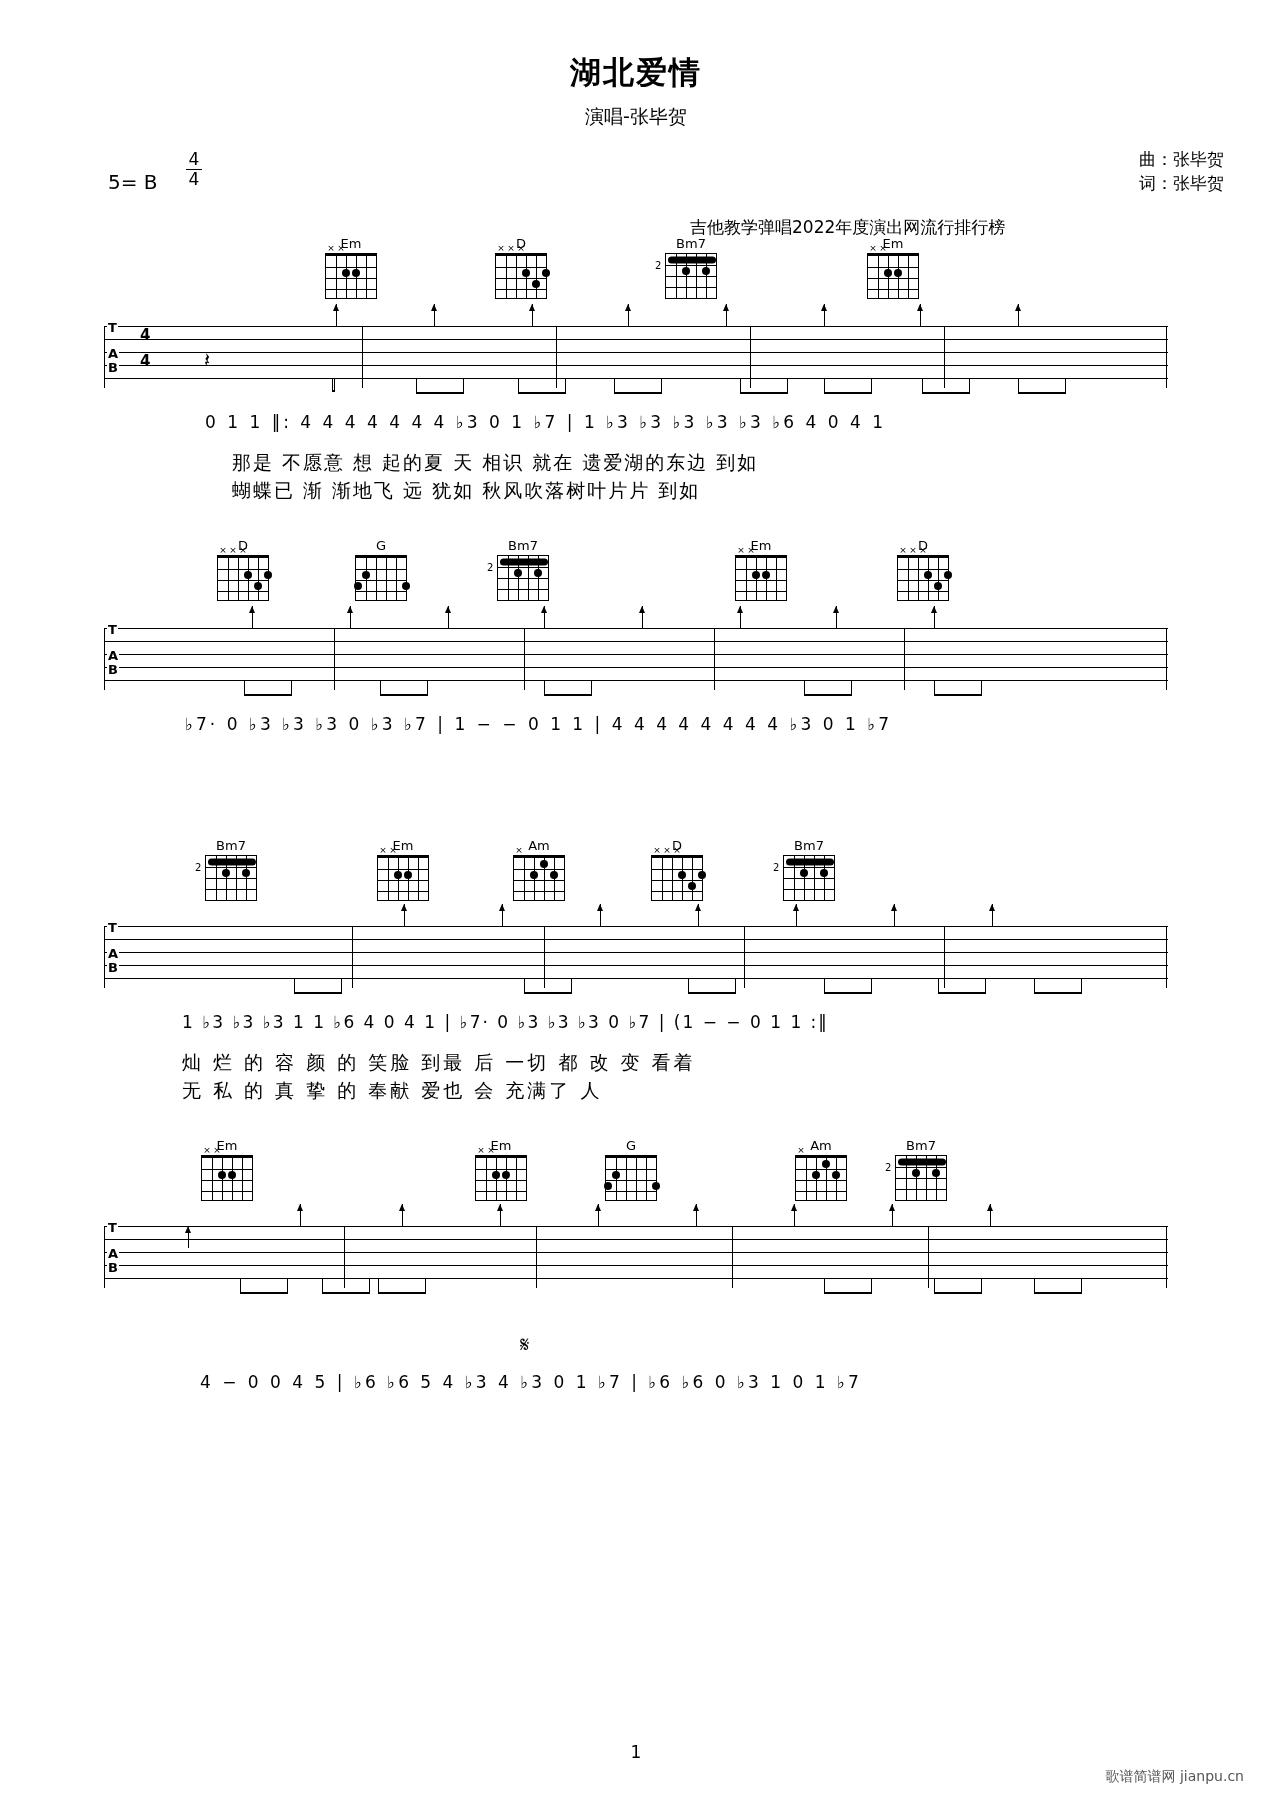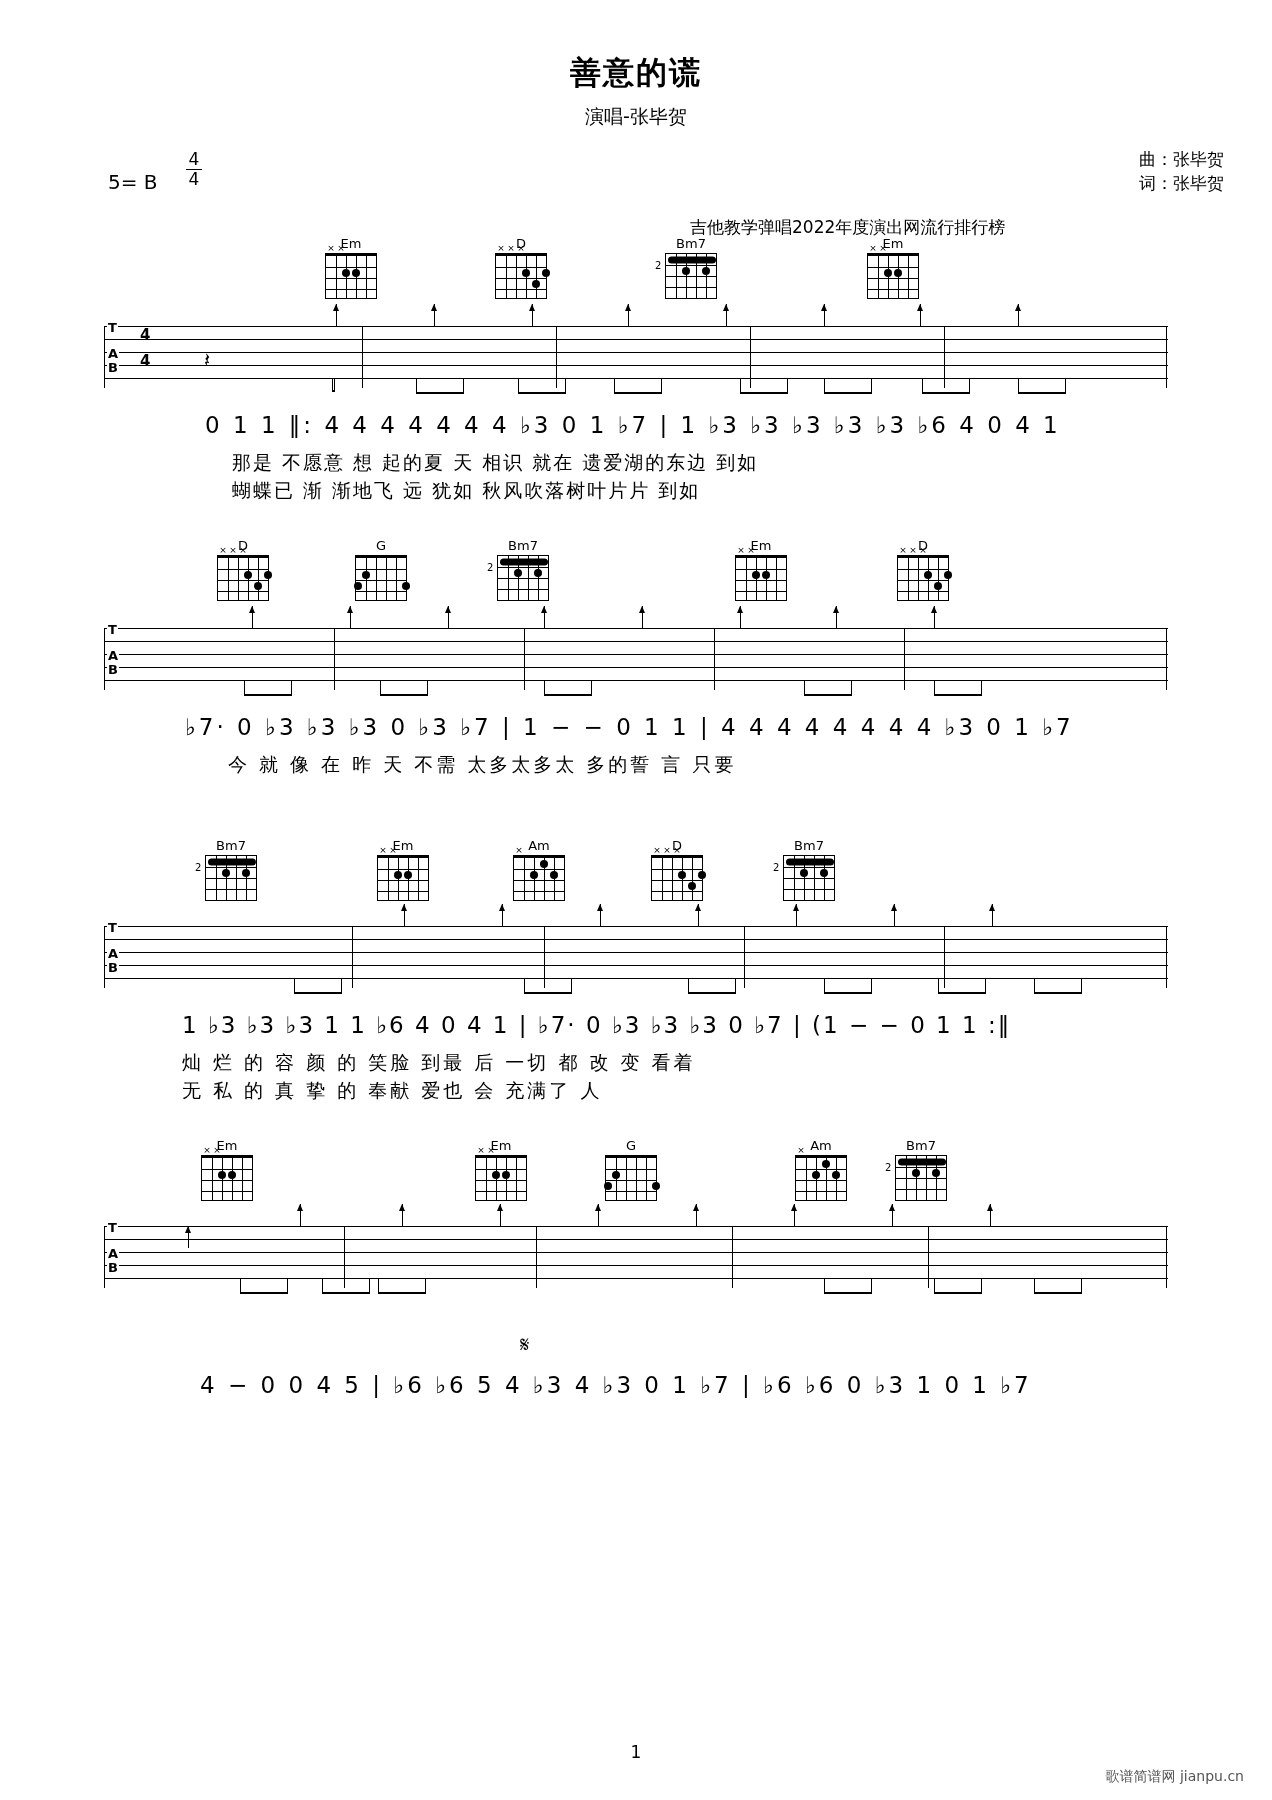--- a/index.html
+++ b/index.html
@@ -226,40 +226,40 @@
   .beamgrp {
     position: absolute;
     border-left: 1px solid #000;
     border-right: 1px solid #000;
     border-bottom: 2px solid #000;
   }
 
   
   .notes {
     position: absolute;
-    font-size: 23px;
+    font-size: 17px;
     white-space: nowrap;
     letter-spacing: 0;
   }
   .lyrics {
     position: absolute;
     font-size: 19px;
     white-space: nowrap;
   }
   .segno {
     position: absolute;
     font-size: 22px;
   }
 </style>
 </head>
 <body>
 
 <div class="sheet">
 
-  <div class="title">善意的谎</div>
+  <div class="title">湖北爱情</div>
   <div class="subtitle">演唱-张毕贺</div>
 
   <div class="key-sig">5= B</div>
   <div class="meter">
     <span class="num">4</span>
     <span class="bar"></span>
     <span class="den">4</span>
   </div>
 
   <div class="credit-composer">曲：张毕贺</div>
@@ -494,21 +494,20 @@
     <div class="strum up" style="left:732px; top:-22px; height:22px;"></div>
     <div class="strum up" style="left:830px; top:-22px; height:22px;"></div>
     <div class="beamgrp" style="left:140px; top:52px; width:46px; height:14px;"></div>
     <div class="beamgrp" style="left:276px; top:52px; width:46px; height:14px;"></div>
     <div class="beamgrp" style="left:440px; top:52px; width:46px; height:14px;"></div>
     <div class="beamgrp" style="left:700px; top:52px; width:46px; height:14px;"></div>
     <div class="beamgrp" style="left:830px; top:52px; width:46px; height:14px;"></div>
   </div>
 
   <div class="notes" style="left:185px; top:714px; letter-spacing:3px;">♭7·  0 ♭3 ♭3 ♭3  0 ♭3 ♭7 | 1 − −  0 1 1 | 4 4 4 4 4 4 4 4 ♭3 0 1 ♭7</div>
-  <div class="lyrics" style="left:228px; top:752px; letter-spacing:3px;">今 就 像 在 昨 天 不需 太多太多太 多的誓 言 只要</div>
 
   <div class="chord" style="left:200px; top:838px;">
     <div class="cname">Bm7</div>
     <div class="grid nonut">
       <div class="fretnum">2</div>
       <div class="v" style="left:10px;"></div>
         <div class="v" style="left:20px;"></div>
         <div class="v" style="left:30px;"></div>
         <div class="v" style="left:40px;"></div>
       <div class="h" style="top:11px;"></div>

